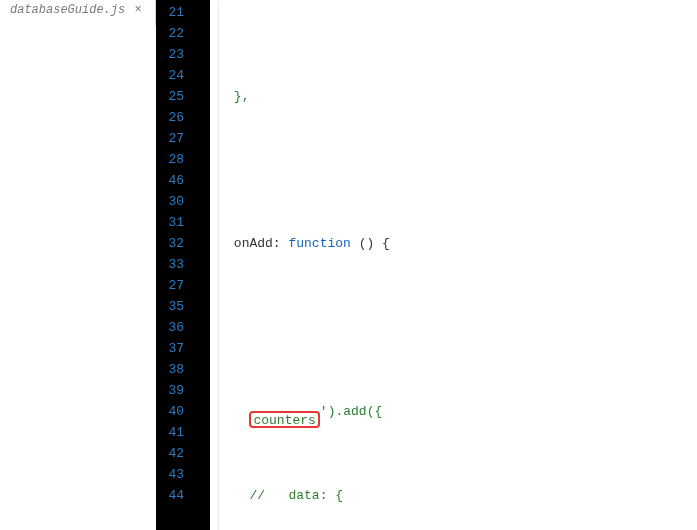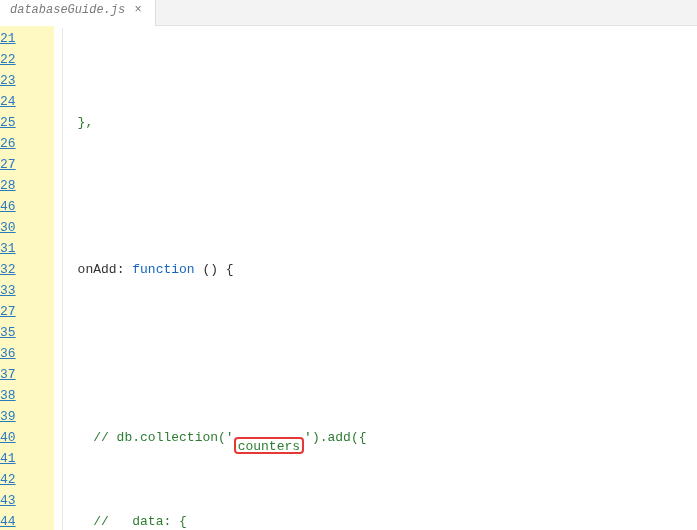--- a/index.html
+++ b/index.html
@@ -5,21 +5,21 @@
   * { margin: 0; padding: 0; box-sizing: border-box; }
   html, body {
     width: 697px; height: 530px;
     font-family: Consolas, "Courier New", monospace;
     font-size: 13px;
     background: #ffffff;
     overflow: hidden;
   }
   .editor {
     display: flex;
-    flex-direction: column;
+    flex-direction: row;
     height: 100%;
   }
   .tabbar {
     display: flex;
     align-items: center;
     height: 26px;
     background: #f3f3f3;
     border-bottom: 1px solid #e2e2e2;
   }
   .tab {
@@ -54,27 +54,26 @@
   }
   .code-area {
     display: flex;
     flex: 1;
     overflow: hidden;
     background: #ffffff;
     line-height: 21px;
   }
   .gutter {
     width: 54px;
-    text-align: left;
+    text-align: center;
     padding: 2px 14px 2px 0;
     color: #2a7abf;
     user-select: none;
-    background: #fef9c3;
+    background: #000000;
     border-right: 0;
-    text-decoration: underline;
   }
   .gutter div { height: 21px; }
   .code {
     flex: 1;
     padding: 2px 0 2px 8px;
     white-space: pre;
     color: #333;
     position: relative;
   }
   .line { height: 21px; display: flex; align-items: center; }
@@ -144,21 +143,21 @@
     <div class="code" id="code">
       <div class="vline"></div>
 
       <div class="line"><span class="tok-pln">  </span><span class="tok-cmt">},</span></div>
       <div class="line"><span class="tok-pln"></span></div>
 
       <div class="line"><span class="tok-pln">  </span><span class="tok-dark-prop">onAdd</span><span class="tok-pln">: </span><span class="tok-kw">function</span><span class="tok-pln"> () {</span></div>
 
       <div class="line"><span class="tok-pln">    </span></div>
 
-      <div class="line"><span class="tok-pln">    </span><span class="tok-cmt">// db.collection('</span><span class="highlight-box"><span class="tok-cmt">counters</span></span><span class="tok-cmt">').add({</span></div>
+      <div class="line"><span class="tok-pln">    </span><span class="highlight-box"><span class="tok-cmt">counters</span></span><span class="tok-cmt">').add({</span></div>
 
       <div class="line"><span class="tok-pln">    </span><span class="tok-cmt">//   data: {</span></div>
       
       
       
       
       
       
       
       

